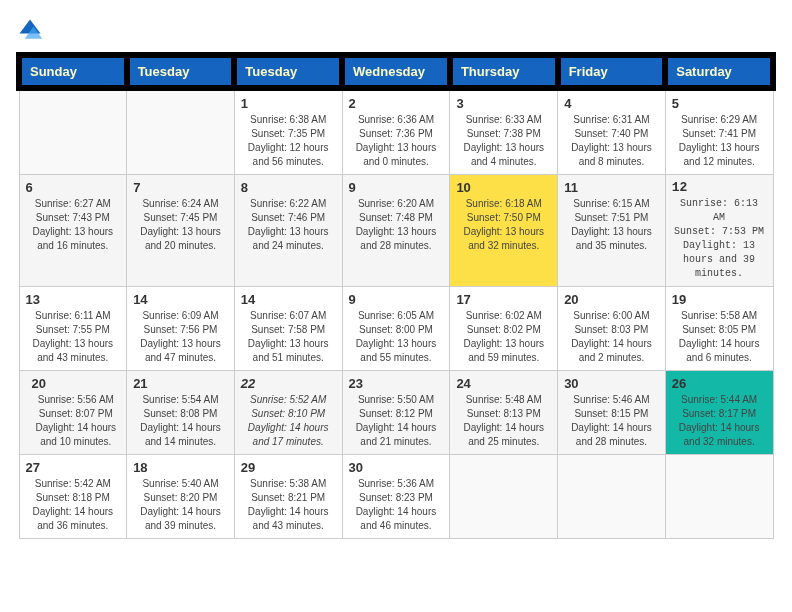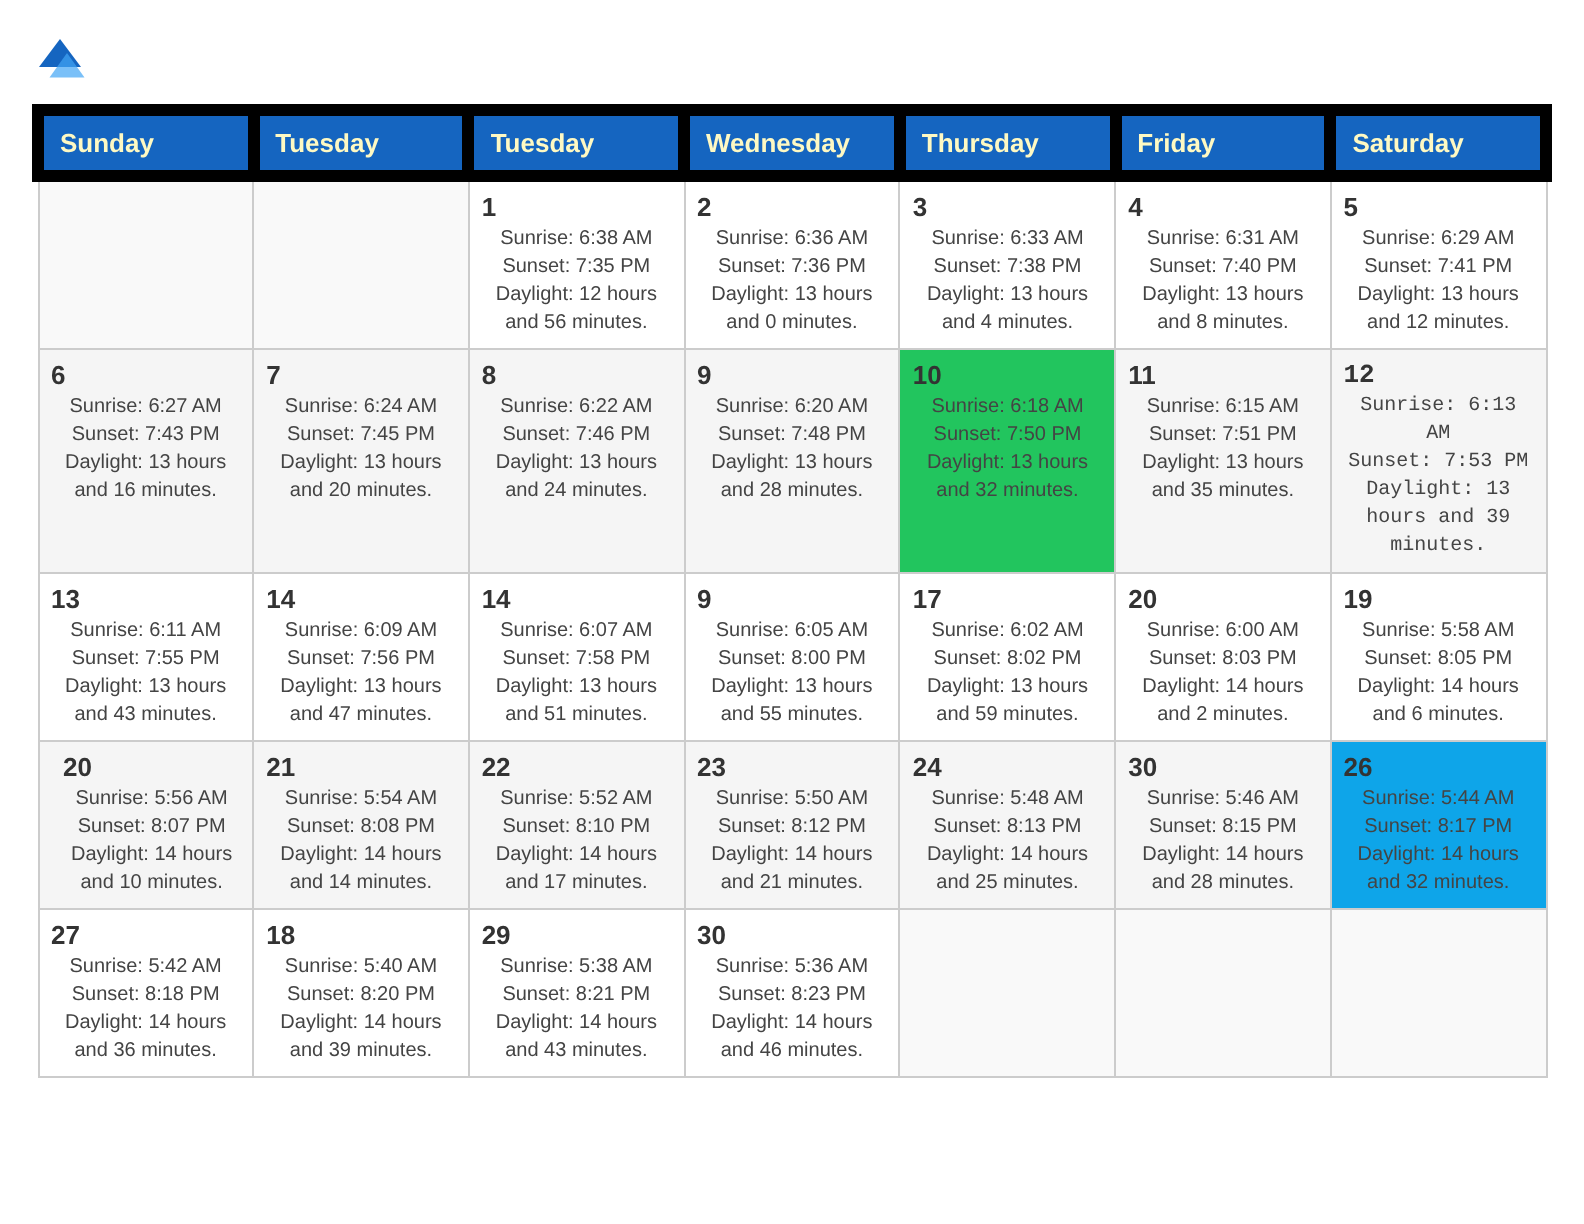--- a/index.html
+++ b/index.html
@@ -156,21 +156,21 @@
           <div class="day-info">Sunrise: 6:24 AM<br>Sunset: 7:45 PM<br>Daylight: 13 hours and 20 minutes.</div>
         </td>
         <td style="background: rgb(245, 245, 245);">
           <span class="day-num">8</span>
           <div class="day-info">Sunrise: 6:22 AM<br>Sunset: 7:46 PM<br>Daylight: 13 hours and 24 minutes.</div>
         </td>
         <td style="background: rgb(245, 245, 245);">
           <span class="day-num">9</span>
           <div class="day-info">Sunrise: 6:20 AM<br>Sunset: 7:48 PM<br>Daylight: 13 hours and 28 minutes.</div>
         </td>
-        <td style="background: #22c55e;">
+        <td style="background: #fde047;">
           <span class="day-num">10</span>
           <div class="day-info">Sunrise: 6:18 AM<br>Sunset: 7:50 PM<br>Daylight: 13 hours and 32 minutes.</div>
         </td>
         <td style="background: rgb(245, 245, 245);">
           <span class="day-num">11</span>
           <div class="day-info">Sunrise: 6:15 AM<br>Sunset: 7:51 PM<br>Daylight: 13 hours and 35 minutes.</div>
         </td>
         <td style="background: rgb(245, 245, 245); font-family: Liberation Mono, monospace;">
           <span class="day-num">12</span>
           <div class="day-info">Sunrise: 6:13 AM<br>Sunset: 7:53 PM<br>Daylight: 13 hours and 39 minutes.</div>
@@ -208,37 +208,37 @@
       </tr>
       <tr>
         <td style="background: rgb(245, 245, 245); padding-left: 12px;">
           <span class="day-num">20</span>
           <div class="day-info">Sunrise: 5:56 AM<br>Sunset: 8:07 PM<br>Daylight: 14 hours and 10 minutes.</div>
         </td>
         <td style="background: rgb(245, 245, 245);">
           <span class="day-num">21</span>
           <div class="day-info">Sunrise: 5:54 AM<br>Sunset: 8:08 PM<br>Daylight: 14 hours and 14 minutes.</div>
         </td>
-        <td style="background: rgb(245, 245, 245);">
+        <td style="background: rgb(245, 245, 245); font-style: italic;">
           <span class="day-num">22</span>
           <div class="day-info">Sunrise: 5:52 AM<br>Sunset: 8:10 PM<br>Daylight: 14 hours and 17 minutes.</div>
         </td>
         <td style="background: rgb(245, 245, 245);">
           <span class="day-num">23</span>
           <div class="day-info">Sunrise: 5:50 AM<br>Sunset: 8:12 PM<br>Daylight: 14 hours and 21 minutes.</div>
         </td>
         <td style="background: rgb(245, 245, 245);">
           <span class="day-num">24</span>
           <div class="day-info">Sunrise: 5:48 AM<br>Sunset: 8:13 PM<br>Daylight: 14 hours and 25 minutes.</div>
         </td>
         <td style="background: rgb(245, 245, 245);">
           <span class="day-num">30</span>
           <div class="day-info">Sunrise: 5:46 AM<br>Sunset: 8:15 PM<br>Daylight: 14 hours and 28 minutes.</div>
         </td>
-        <td style="background: #0ea5e9;">
+        <td style="background: #14b8a6;">
           <span class="day-num">26</span>
           <div class="day-info">Sunrise: 5:44 AM<br>Sunset: 8:17 PM<br>Daylight: 14 hours and 32 minutes.</div>
         </td>
       </tr>
       <tr>
         <td>
           <span class="day-num">27</span>
           <div class="day-info">Sunrise: 5:42 AM<br>Sunset: 8:18 PM<br>Daylight: 14 hours and 36 minutes.</div>
         </td>
         <td>

